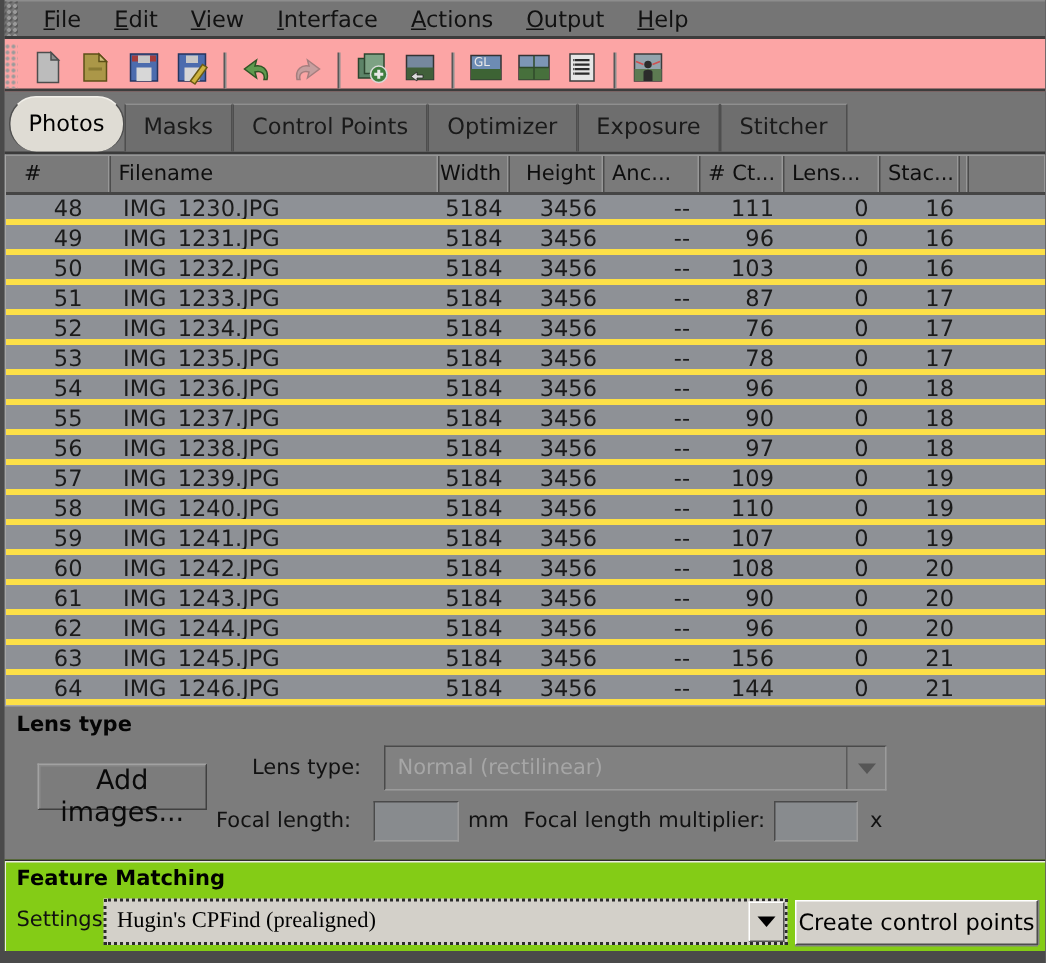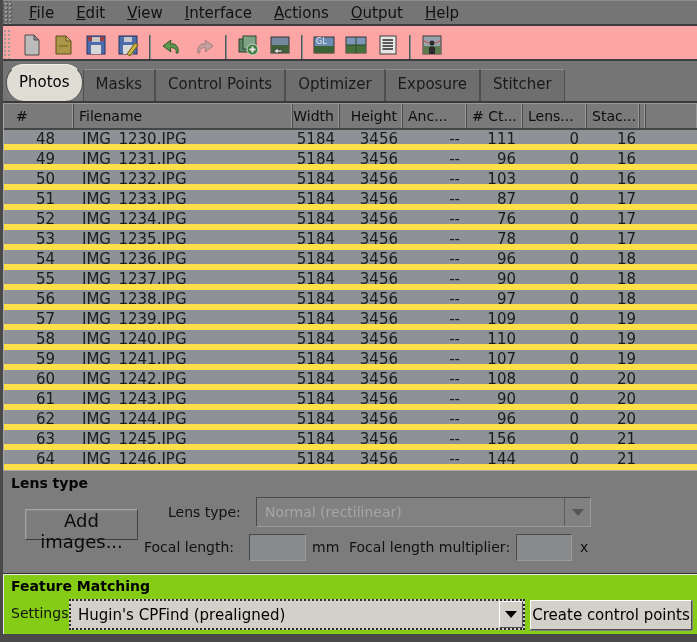--- a/index.html
+++ b/index.html
@@ -44,21 +44,21 @@
   .table { position:absolute; left:3px; top:103px; right:0; height:367px; background:#8e9196; overflow:hidden;
            border-left:1px solid #a5a5a5; }
   .thead { display:grid; grid-template-columns:70px 219px 47px 63px 64px 56px 64px 53px 6px 1fr;
            height:27px; background:#7a7a7a; border-top:1px solid #979797; border-bottom:2px solid #454545; }
   .hcell { font-size:14px; color:#0e0e0e; display:flex; align-items:center; overflow:hidden; white-space:nowrap;
            border-right:1px solid #4c4c4c; box-shadow:inset -1px 0 0 #979797; padding:0 5px; }
   .hcell.right { justify-content:flex-end; }
   .hcell.first { padding-left:12px; }
   .hcell.blank { padding:0; }
   .trow { display:grid; grid-template-columns:70px 219px 47px 63px 64px 56px 64px 53px 6px 1fr;
-          height:20px; background:#8e9196; border-bottom:6px solid #fde047; }
+          height:20px; background:#8e9196; border-bottom:4px solid #fde047; }
   .cell { font-size:15px; color:#1b1b1b; line-height:19px; overflow:hidden; white-space:nowrap; }
   .cell.right { text-align:right; }
   .cell.c0 { padding-right:19px; text-align:right; }
   .cell.c1 { padding-left:8px; }
   .cell.c2, .cell.c3 { padding-right:5px; }
   .cell.c4 { padding-right:7px; }
   .cell.c5 { padding-right:7px; }
   .cell.c6 { padding-right:8px; }
   .cell.c7 { padding-right:4px; }
 
@@ -78,21 +78,21 @@
   .combo-disabled .val { flex:1; padding:0 8px; font-size:14px; color:#a6a6a6; white-space:nowrap; overflow:hidden; }
   .combo-disabled .arrow { width:26px; height:100%; border-left:1px solid #5a5a5a; display:flex; align-items:center; justify-content:center; }
   .tri-dn-dim { width:0; height:0; border-left:6px solid transparent; border-right:6px solid transparent; border-top:7px solid #565656; }
   .field { position:absolute; background:#888b8e; border:1px solid #4a4a4a; border-bottom-color:#9b9b9b; border-right-color:#9b9b9b; }
 
   
   .feature-panel { position:absolute; left:3px; top:573px; right:0; height:61px; background:#84cc16;
                    border-top:1px solid #2e2e2e; box-shadow:inset 0 1px 0 #eceae4, inset 1px 0 0 #eceae4; }
   .feature-title { position:absolute; left:8px; top:4px; font-size:14px; font-weight:bold; color:#000; }
   .combo-focus { position:absolute; left:66px; top:25px; width:456px; height:31px; background:#d3d0c9;
-                 border:2px dotted #2b2b2b; display:flex; align-items:center; }
+                 border:2px dotted #2b2b2b; display:flex; align-items:center;font-family:Liberation Serif, serif; }
   .combo-focus .val { flex:1; padding:0 7px; font-size:15px; color:#000; white-space:nowrap; overflow:hidden; }
   .combo-focus .arrow-btn { width:24px; height:27px; margin-right:0; background:#d3d0c9;
                  border-top:1px solid #ffffff; border-left:1px solid #ffffff;
                  border-right:1px solid #555; border-bottom:1px solid #555;
                  display:flex; align-items:center; justify-content:center; }
   .tri-dn { width:0; height:0; border-left:6px solid transparent; border-right:6px solid transparent; border-top:7px solid #000; }
   .btn-create { position:absolute; left:527px; top:26px; width:162px; height:30px; background:#d3d0c9;
                 border-top:1px solid #ffffff; border-left:1px solid #ffffff;
                 border-right:1px solid #4c4c4c; border-bottom:1px solid #4c4c4c;
                 box-shadow:1px 0 0 #828282, 0 1px 0 #828282;

